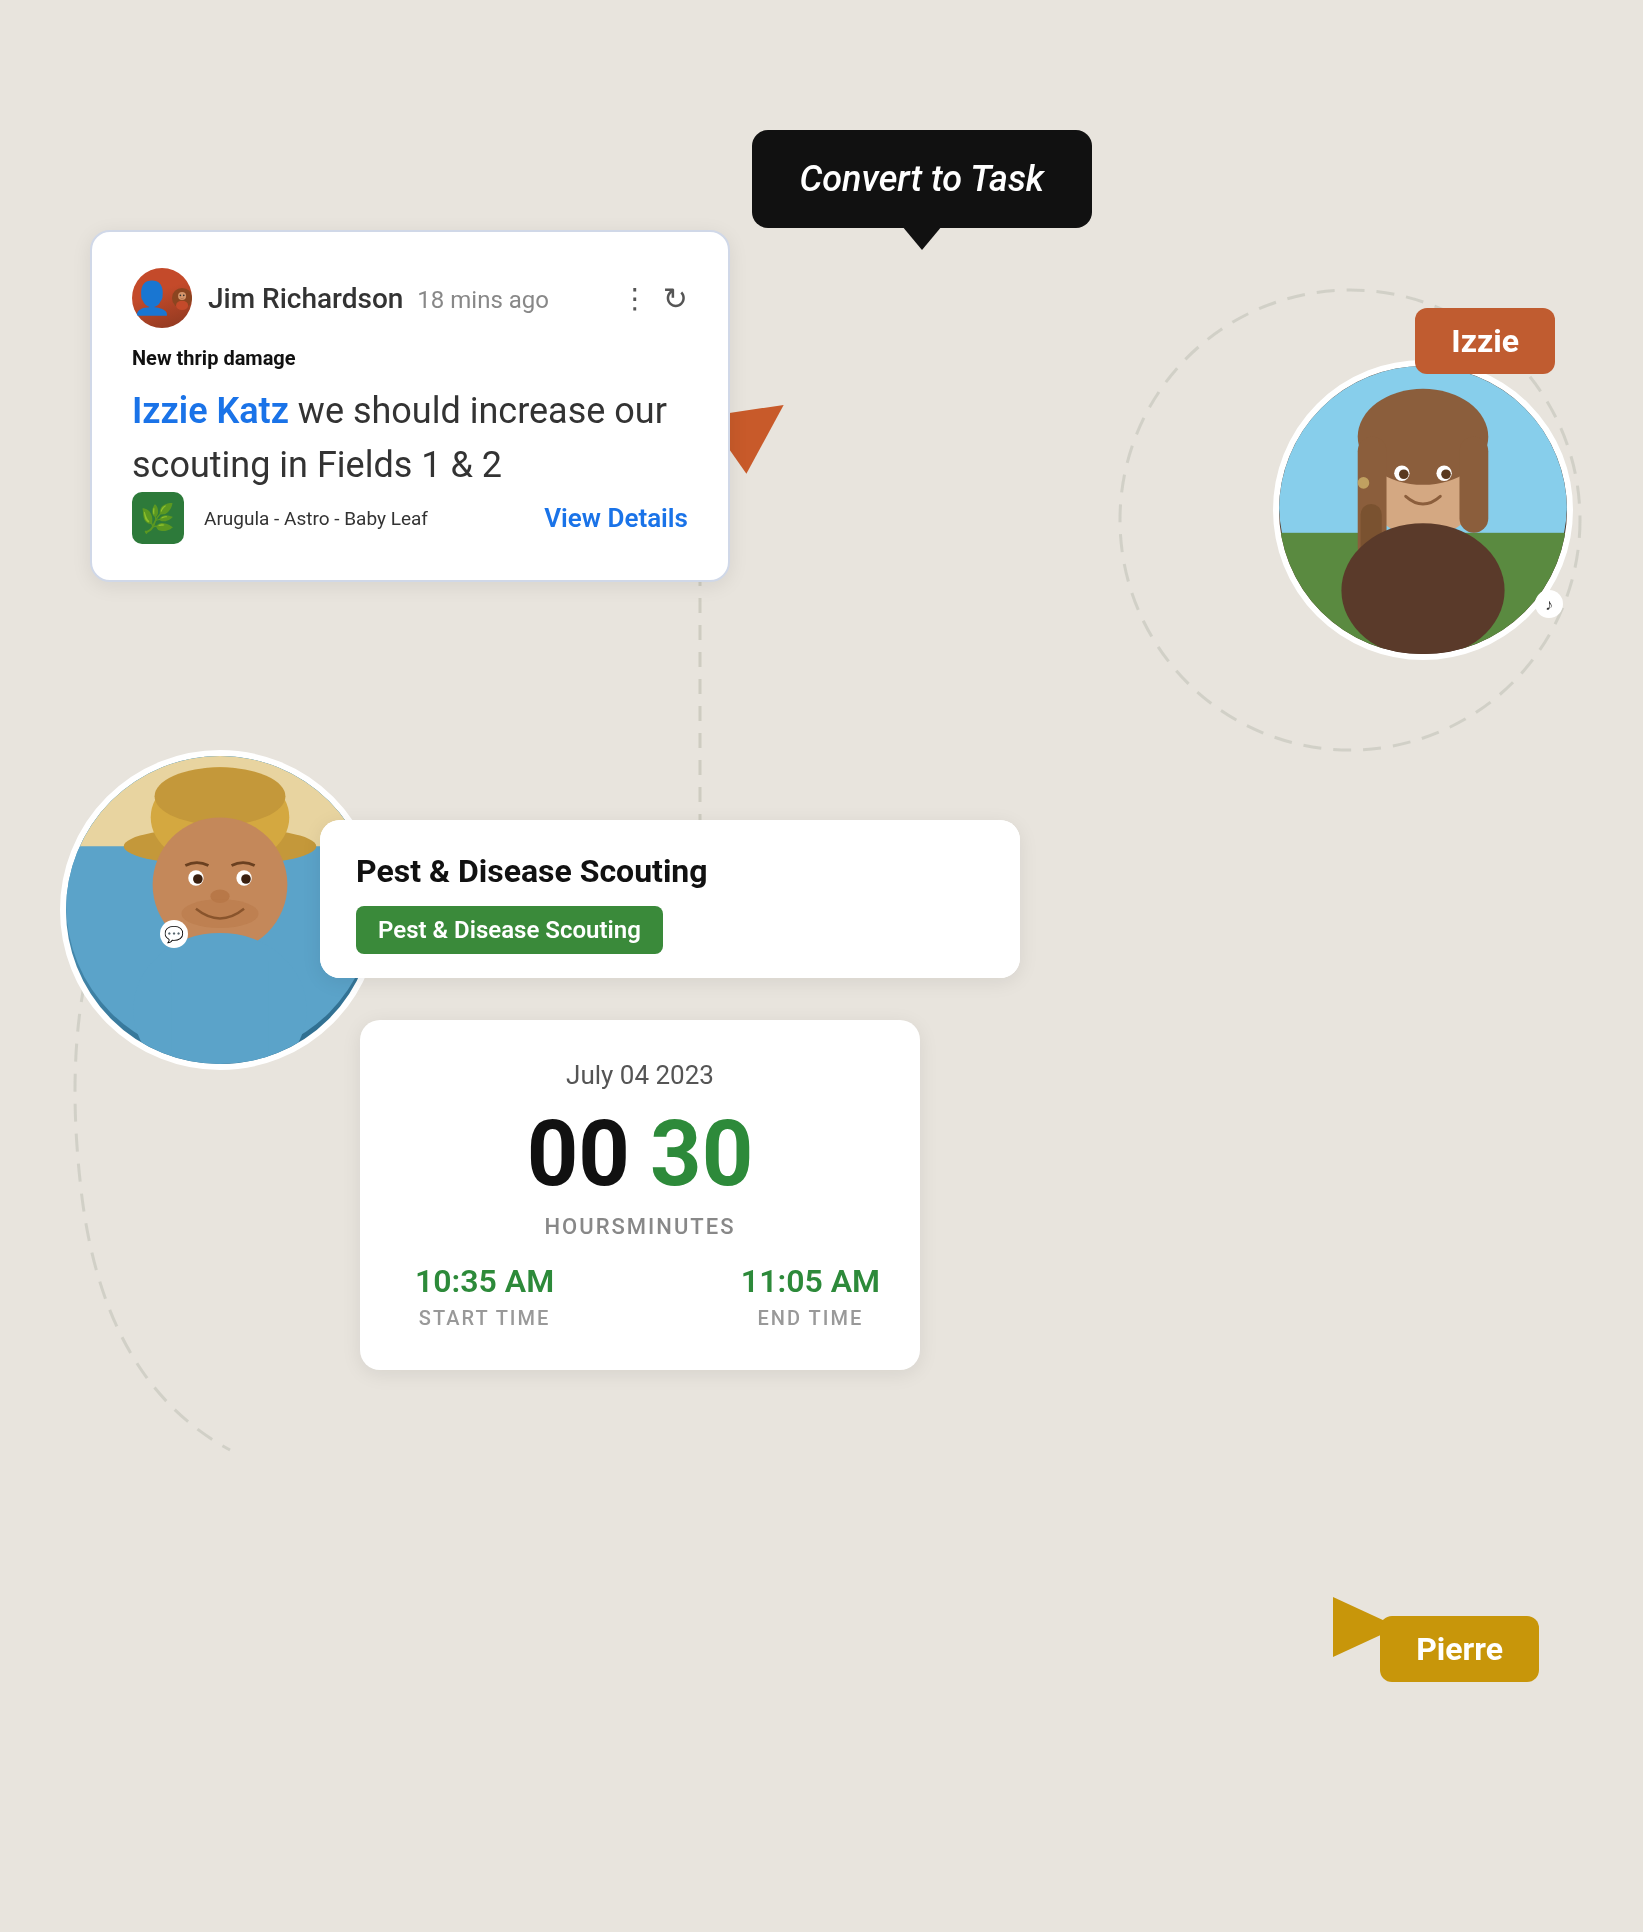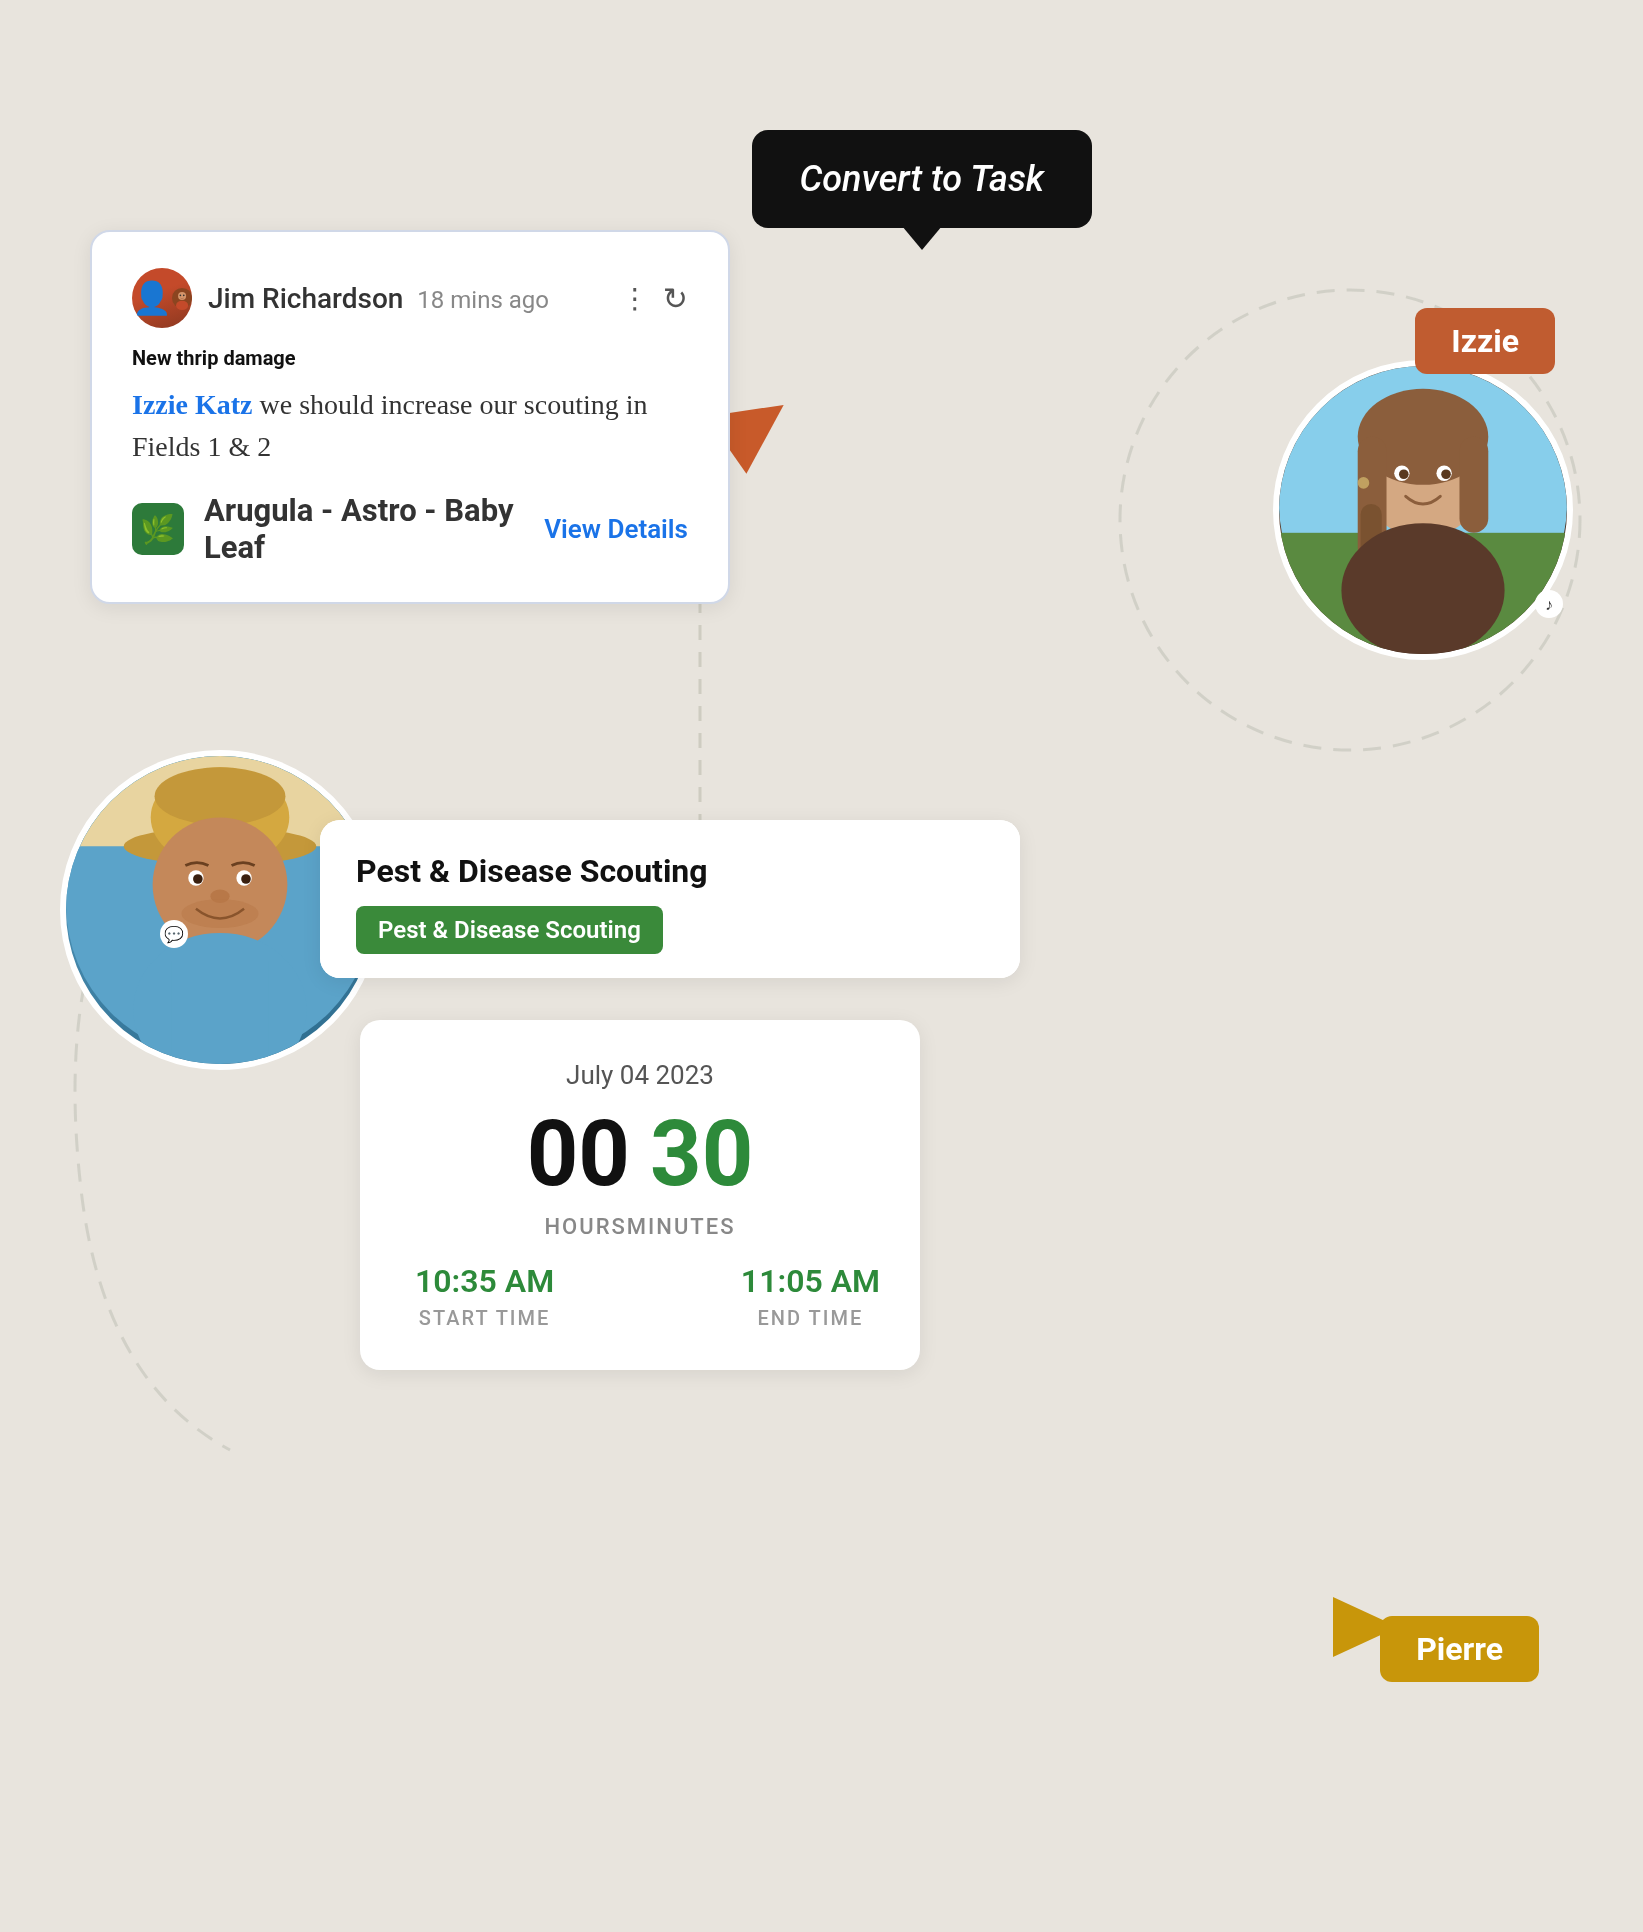--- a/index.html
+++ b/index.html
@@ -137,25 +137,23 @@
     }
 
     .card-title {
       font-size: 20px;
       font-weight: 700;
       color: #111;
       margin-bottom: 14px;
     }
 
     .card-body {
-      font-size: 28px;
+      font-size: 36px;
       color: #333;
       line-height: 1.5;
-      margin-bottom: 24px;
-      font-family: Liberation Serif, serif;
     }
 
     .card-body .mention {
       color: #1a73e8;
       font-weight: 600;
     }
 
     .card-footer {
       display: flex;
       align-items: center;
@@ -167,24 +165,23 @@
       height: 52px;
       border-radius: 10px;
       background: #2d7a3a;
       display: flex;
       align-items: center;
       justify-content: center;
       font-size: 28px;
     }
 
     .crop-label {
-      font-size: 31px;
+      font-size: 19px;
       color: #333;
       flex: 1;
-      font-weight: bold;
     }
 
     .view-details-link {
       font-size: 26px;
       color: #1a73e8;
       font-weight: 600;
       cursor: pointer;
     }
 
     

